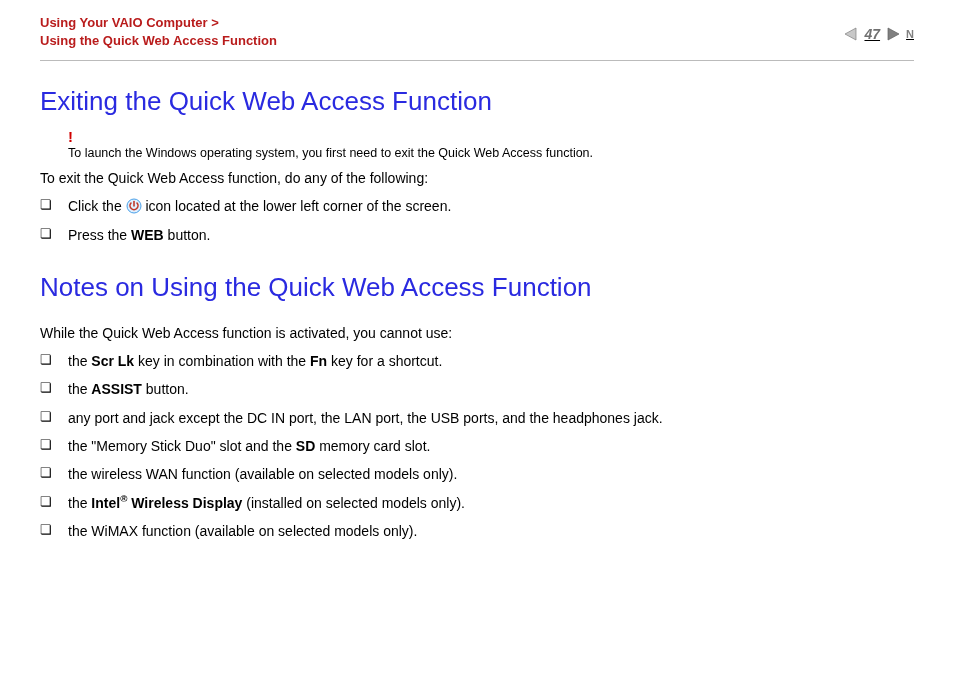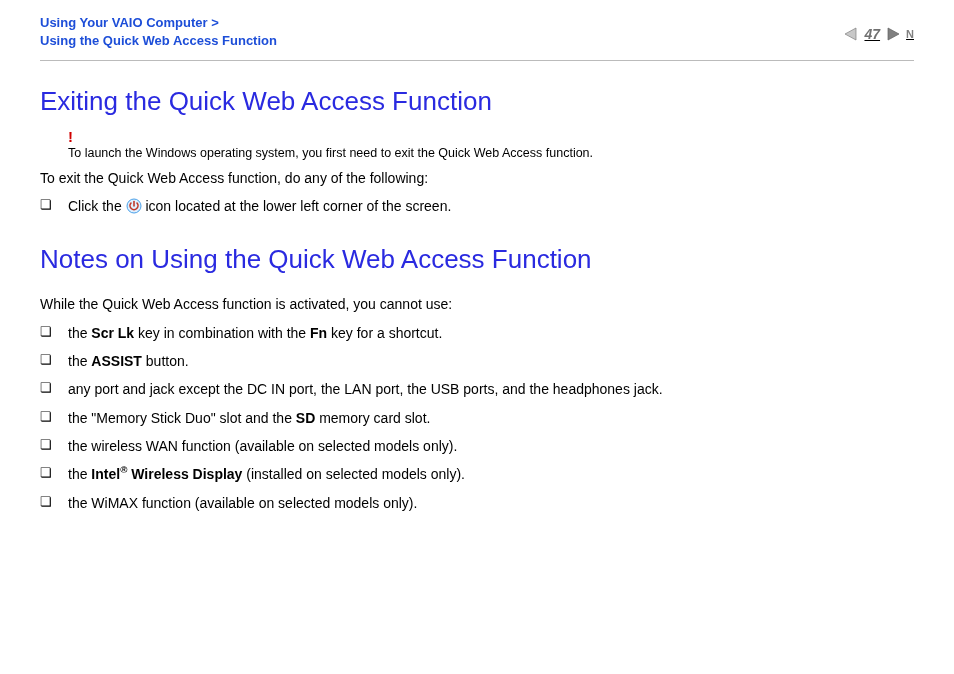--- a/index.html
+++ b/index.html
@@ -14,21 +14,21 @@
   }
   .header {
     padding: 14px 40px 8px 40px;
     display: flex;
     justify-content: space-between;
     align-items: flex-start;
   }
   .breadcrumb {
     font-size: 13px;
     font-weight: bold;
-    color: #1d4ed8;
+    color: #b91c1c;
     line-height: 1.4;
   }
   .pager {
     display: flex;
     align-items: center;
     gap: 6px;
     padding-top: 12px;
     text-decoration: underline;
   }
   .page-num {
@@ -144,20 +144,23 @@
       <span class="nseg">Click the </span>
       <span class="power-icon">
         <svg width="16" height="16" viewBox="0 0 16 16">
           <circle cx="8" cy="8" r="7" fill="#dff0ff" stroke="#4aa0e8" stroke-width="1"></circle>
           <path d="M8 3.5 L8 8" stroke="#c0392b" stroke-width="1.6" stroke-linecap="round"></path>
           <path d="M5 5 A4 4 0 1 0 11 5" fill="none" stroke="#c0392b" stroke-width="1.6" stroke-linecap="round"></path>
         </svg>
       </span>
       <span class="nseg"> icon located at the lower left corner of the screen.</span>
     </li>
+    <li>
+      <span class="nseg">Press the </span><b>WEB</b><span class="nseg"> button.</span>
+    </li>
   </ul>
 
 
   <h2 class="second">Notes on Using the Quick Web Access Function</h2>
 
   <p style="margin-top:16px;">While the Quick Web Access function is activated, you cannot use:</p>
 
   <ul class="sq">
     <li>
       <span class="nseg">the </span><b>Scr Lk</b><span class="nseg"> key in combination with the </span><b>Fn</b><span class="nseg"> key for a shortcut.</span>

